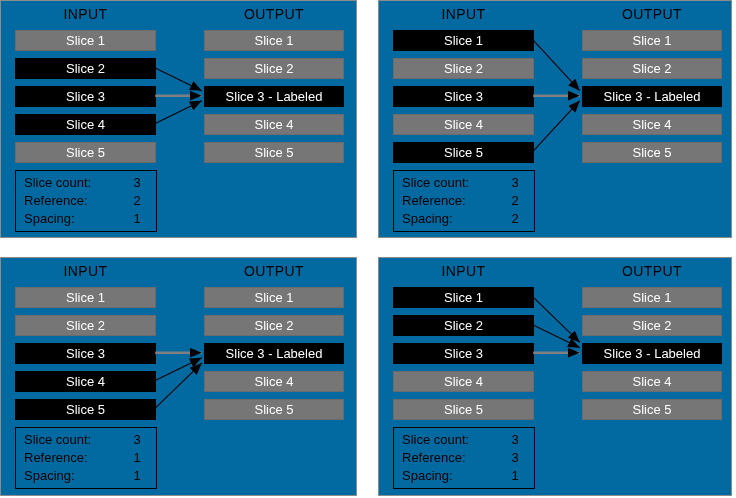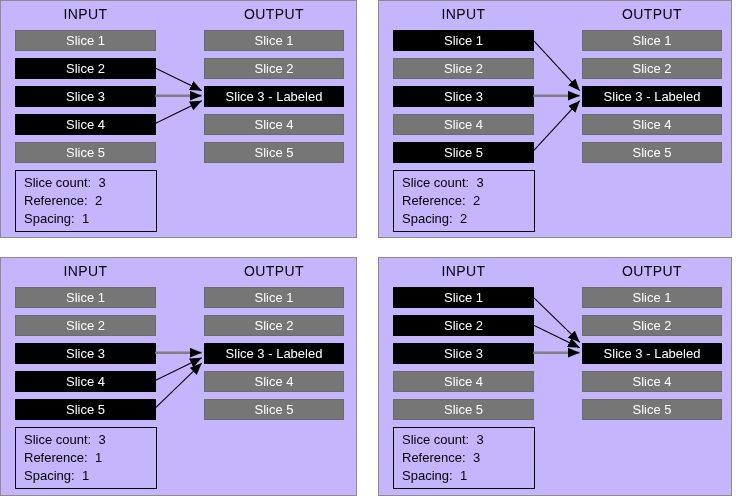--- a/index.html
+++ b/index.html
@@ -7,21 +7,21 @@
   body {
     width: 736px; height: 498px;
     background: #ffffff;
     position: relative;
     font-family: "Liberation Sans", sans-serif;
     overflow: hidden;
   }
   .panel {
     position: absolute;
     border: 1px solid #8c8c8c;
-    background: #c4b5fd;
+    background: #0369a1;
     box-sizing: border-box;
   }
   .col-header {
     position: absolute;
     top: 5px;
     font-size: 14px;
     line-height: 16px;
     color: #000000;
     text-align: center;
     letter-spacing: 0.4px;
@@ -52,21 +52,21 @@
   .params {
     position: absolute;
     left: 14px; top: 169px;
     width: 142px; height: 62px;
     box-sizing: border-box;
     border: 1px solid #000000;
     padding: 3px 8px 0 8px;
   }
   .param-row {
     display: flex;
-    justify-content: flex-start;
+    justify-content: space-between;
     font-size: 13px;
     line-height: 18px;
     color: #000000;
   }
   .param-value {
     width: 22px;
     text-align: center;
   }
 </style>
 </head>

